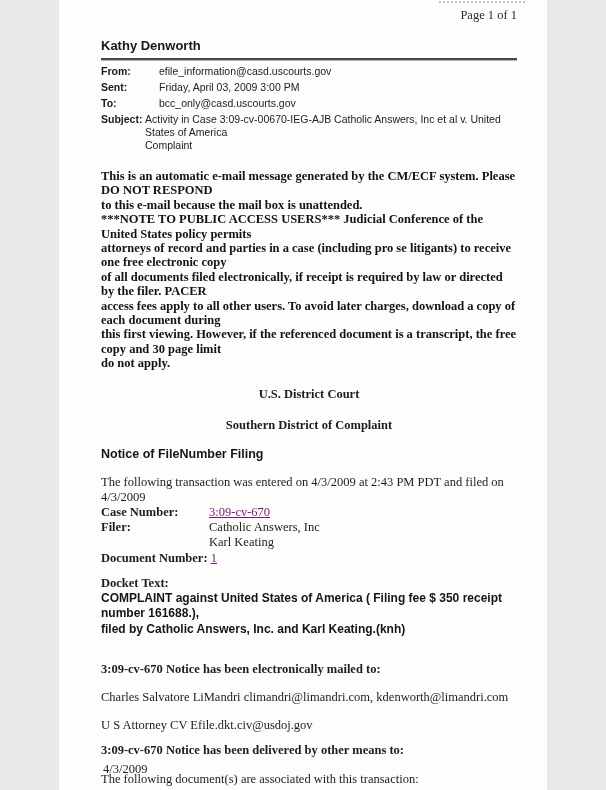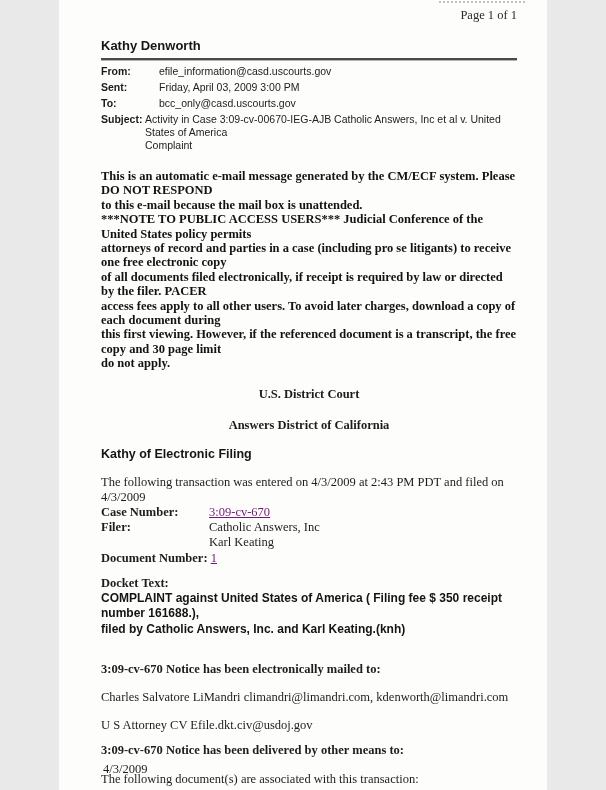--- a/index.html
+++ b/index.html
@@ -216,23 +216,23 @@
     <div class="notice-para">This is an automatic e-mail message generated by the CM/ECF system. Please DO NOT RESPOND
 to this e-mail because the mail box is unattended.
 ***NOTE TO PUBLIC ACCESS USERS*** Judicial Conference of the United States policy permits
 attorneys of record and parties in a case (including pro se litigants) to receive one free electronic copy
 of all documents filed electronically, if receipt is required by law or directed by the filer. PACER
 access fees apply to all other users. To avoid later charges, download a copy of each document during
 this first viewing. However, if the referenced document is a transcript, the free copy and 30 page limit
 do not apply.</div>
 
     <div class="court-title">U.S. District Court</div>
-    <div class="court-district">Answers District of California</div>
-
-    <div class="filing-heading">Kathy of Electronic Filing</div>
+    <div class="court-district">Southern District of Complaint</div>
+
+    <div class="filing-heading">Notice of FileNumber Filing</div>
 
     <div class="txn-intro">The following transaction was entered on 4/3/2009 at 2:43 PM PDT and filed on 4/3/2009</div>
 
     <div class="txn-row">
       <span class="tlabel">Case Number:</span>
       <span class="tvalue doclink">3:09-cv-670</span>
     </div>
     <div class="txn-row">
       <span class="tlabel">Filer:</span>
       <span class="tvalue">Catholic Answers, Inc

